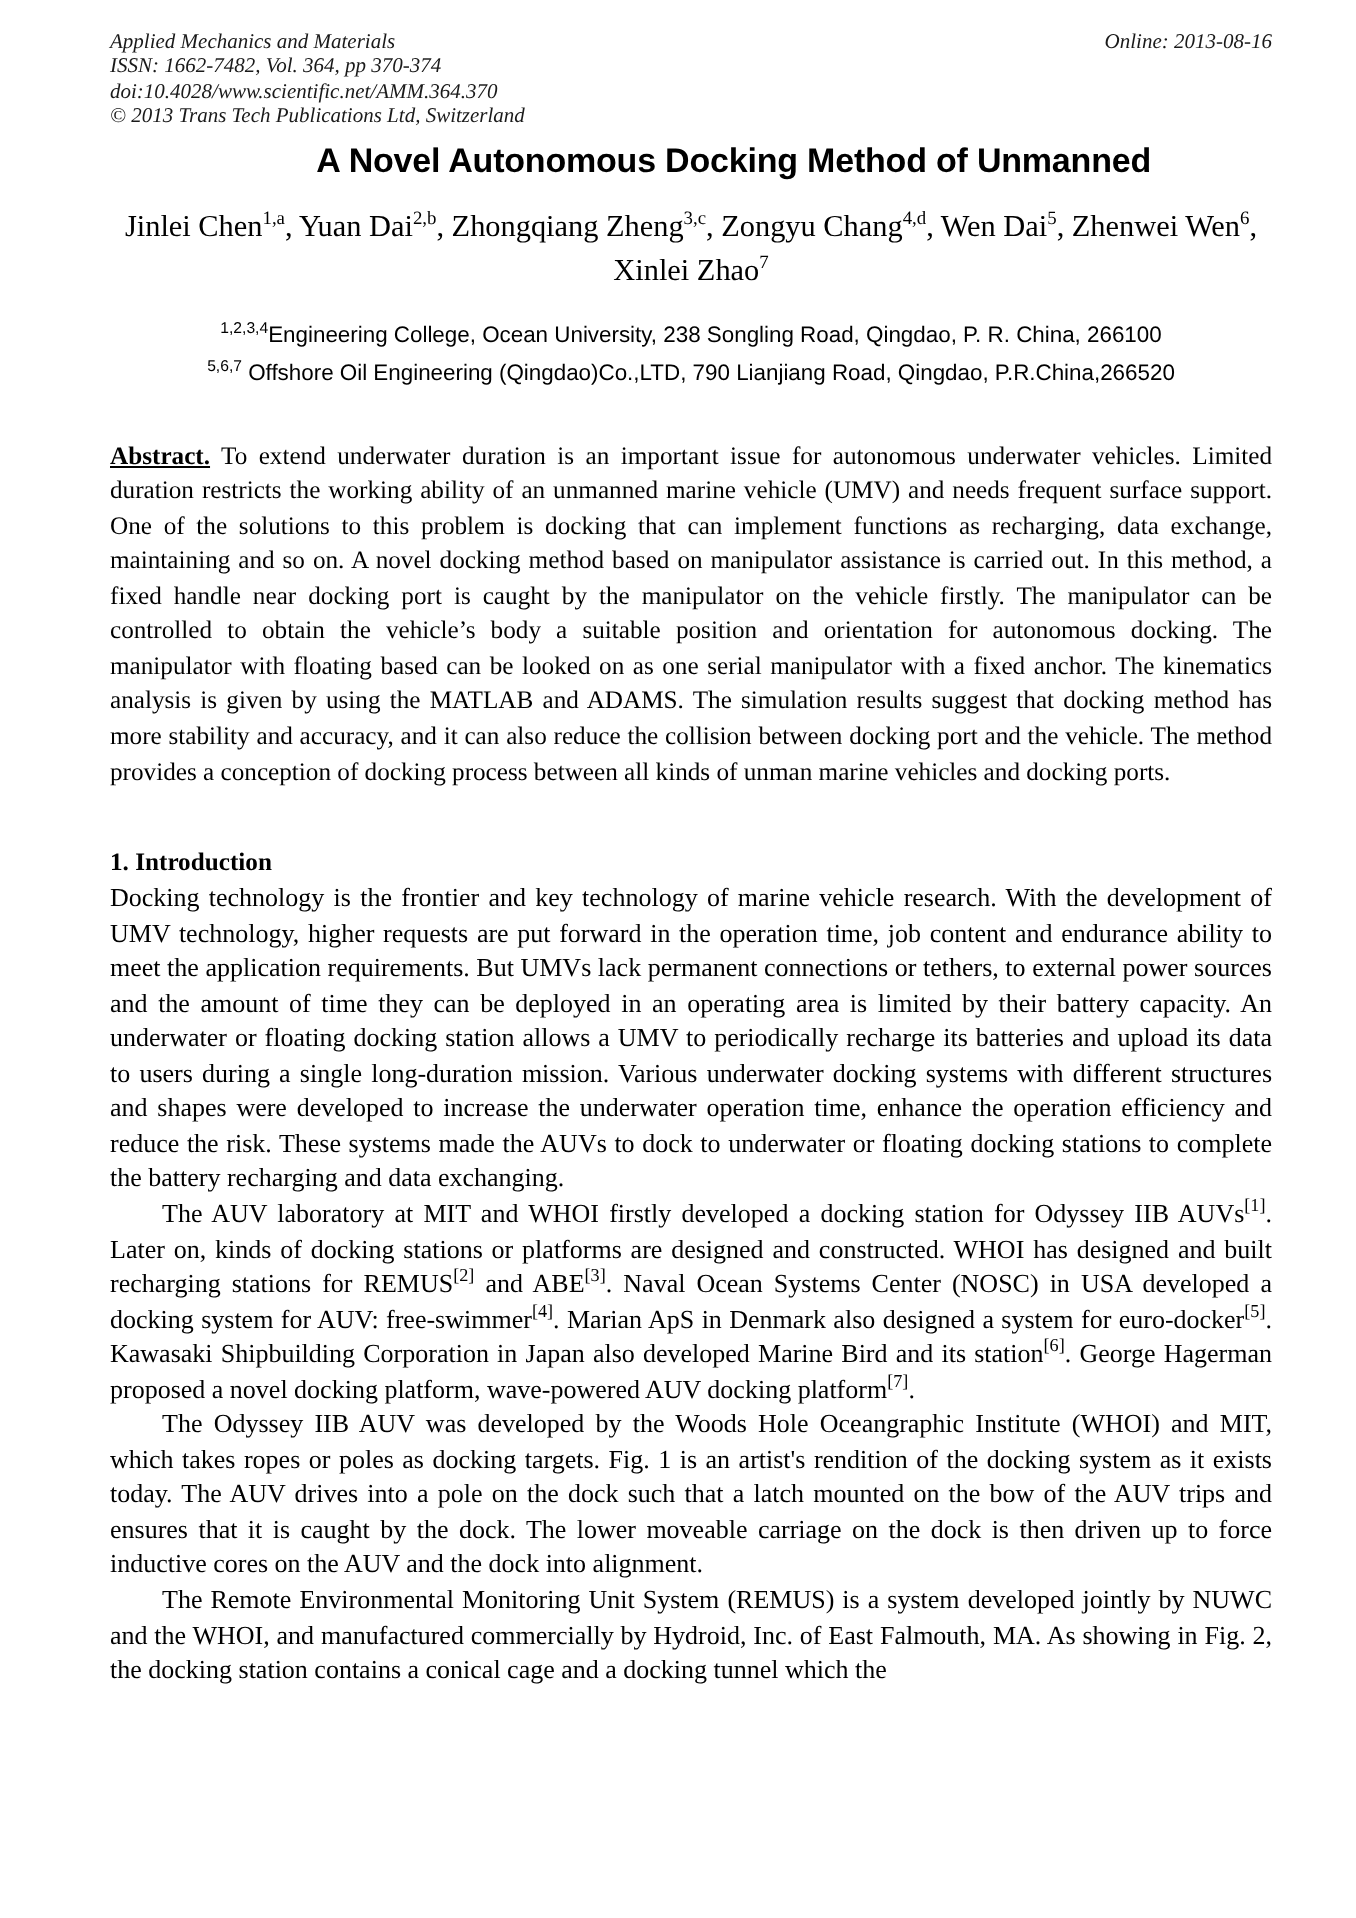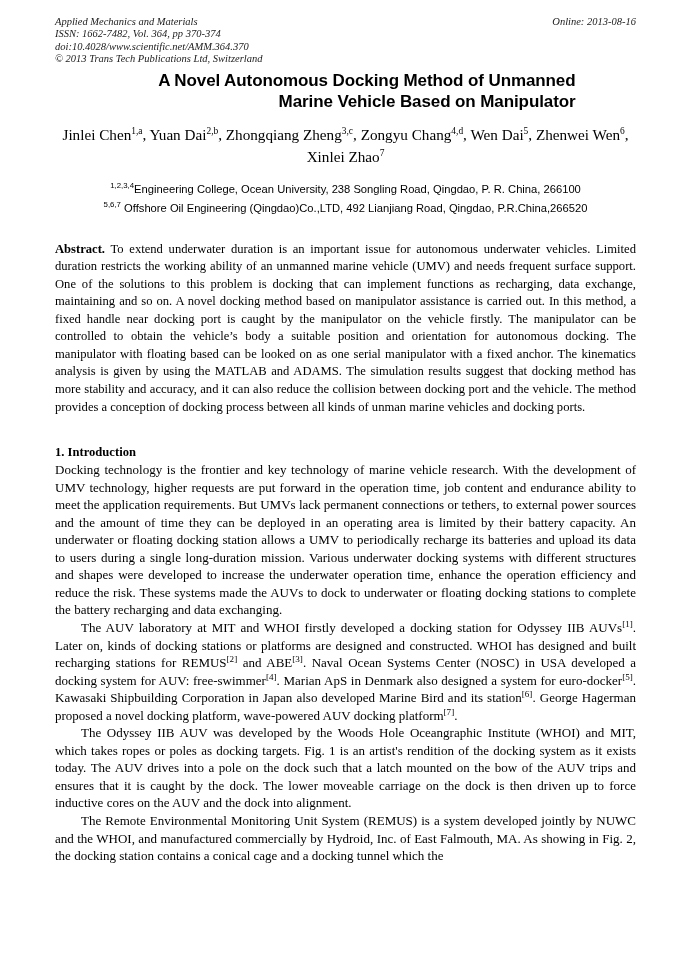--- a/index.html
+++ b/index.html
@@ -88,21 +88,21 @@
 
   
   .abstract {
     font-family: "Liberation Serif", "DejaVu Serif", serif;
     font-size: 12.6px;
     line-height: 17.55px;
     text-align: justify;
     text-justify: inter-word;
     margin: 22px 0 0 0;
   }
-  .abstract .ab-label { font-weight: bold; }
+  .abstract .ab-label { font-weight: bold; text-decoration: underline; }
 
   
   .section-heading {
     font-family: "Liberation Serif", "DejaVu Serif", serif;
     font-weight: bold;
     font-size: 12.6px;
     line-height: 16px;
     margin: 28px 0 1px 0;
   }
   .body-par {
@@ -124,27 +124,26 @@
   <div class="journal-header">
     <div class="hdr-line">Applied Mechanics and Materials</div>
     <div class="hdr-line">ISSN: 1662-7482, Vol. 364, pp 370-374</div>
     <div class="hdr-line">doi:10.4028/www.scientific.net/AMM.364.370</div>
     <div class="hdr-line">© 2013 Trans Tech Publications Ltd, Switzerland</div>
     <div class="online-date">Online: 2013-08-16</div>
   </div>
 
   <h1 class="title">
     <span>A Novel Autonomous Docking Method of Unmanned</span><br>
-    <span>Marine Vehicle Based on Manipulator</span>
   </h1>
 
   <div class="authors" id="author-list"><span>Jinlei Chen</span><sup>1,a</sup>, <span>Yuan Dai</span><sup>2,b</sup>, <span>Zhongqiang Zheng</span><sup>3,c</sup>, <span>Zongyu Chang</span><sup>4,d</sup>, <span>Wen Dai</span><sup>5</sup>, <span>Zhenwei Wen</span><sup>6</sup>, <span>Xinlei Zhao</span><sup>7</sup></div>
 
   <div class="affil" id="affil-1"><sup>1,2,3,4</sup><span>Engineering College, Ocean University, 238 Songling Road, Qingdao, P. R. China, 266100</span></div>
-  <div class="affil" id="affil-2"><sup>5,6,7</sup><span> Offshore Oil Engineering (Qingdao)Co.,LTD, 492 Lianjiang Road, Qingdao, P.R.China,266520</span></div>
+  <div class="affil" id="affil-2"><sup>5,6,7</sup><span> Offshore Oil Engineering (Qingdao)Co.,LTD, 790 Lianjiang Road, Qingdao, P.R.China,266520</span></div>
 
 
   <div class="abstract">
     <span class="ab-label">Abstract.</span><span> To extend underwater duration is an important issue for autonomous underwater vehicles. Limited duration restricts the working ability of an unmanned marine vehicle (UMV) and needs frequent surface support. One of the solutions to this problem is docking that can implement functions as recharging, data exchange, maintaining and so on. A novel docking method based on manipulator assistance is carried out. In this method, a fixed handle near docking port is caught by the manipulator on the vehicle firstly. The manipulator can be controlled to obtain the vehicle’s body a suitable position and orientation for autonomous docking. The manipulator with floating based can be looked on as one serial manipulator with a fixed anchor. The kinematics analysis is given by using the MATLAB and ADAMS. The simulation results suggest that docking method has more stability and accuracy, and it can also reduce the collision between docking port and the vehicle. The method provides a conception of docking process between all kinds of unman marine vehicles and docking ports.</span>
   </div>
 
   <div id="sections">
       <div class="section-heading">1. Introduction</div>
       <div class="body-par"><span>Docking technology is the frontier and key technology of marine vehicle research. With the development of UMV technology, higher requests are put forward in the operation time, job content and endurance ability to meet the application requirements. But UMVs lack permanent connections or tethers, to external power sources and the amount of time they can be deployed in an operating area is limited by their battery capacity. An underwater or floating docking station allows a UMV to periodically recharge its batteries and upload its data to users during a single long-duration mission. Various underwater docking systems with different structures and shapes were developed to increase the underwater operation time, enhance the operation efficiency and reduce the risk. These systems made the AUVs to dock to underwater or floating docking stations to complete the battery recharging and data exchanging.</span></div>
       <div class="body-par indent"><span>The AUV laboratory at MIT and WHOI firstly developed a docking station for Odyssey IIB AUVs</span><sup>[1]</sup><span>. Later on, kinds of docking stations or platforms are designed and constructed. WHOI has designed and built recharging stations for REMUS</span><sup>[2]</sup><span> and ABE</span><sup>[3]</sup><span>. Naval Ocean Systems Center (NOSC) in USA developed a docking system for AUV: free-swimmer</span><sup>[4]</sup><span>. Marian ApS in Denmark also designed a system for euro-docker</span><sup>[5]</sup><span>. Kawasaki Shipbuilding Corporation in Japan also developed Marine Bird and its station</span><sup>[6]</sup><span>. George Hagerman proposed a novel docking platform, wave-powered AUV docking platform</span><sup>[7]</sup><span>.</span></div>

